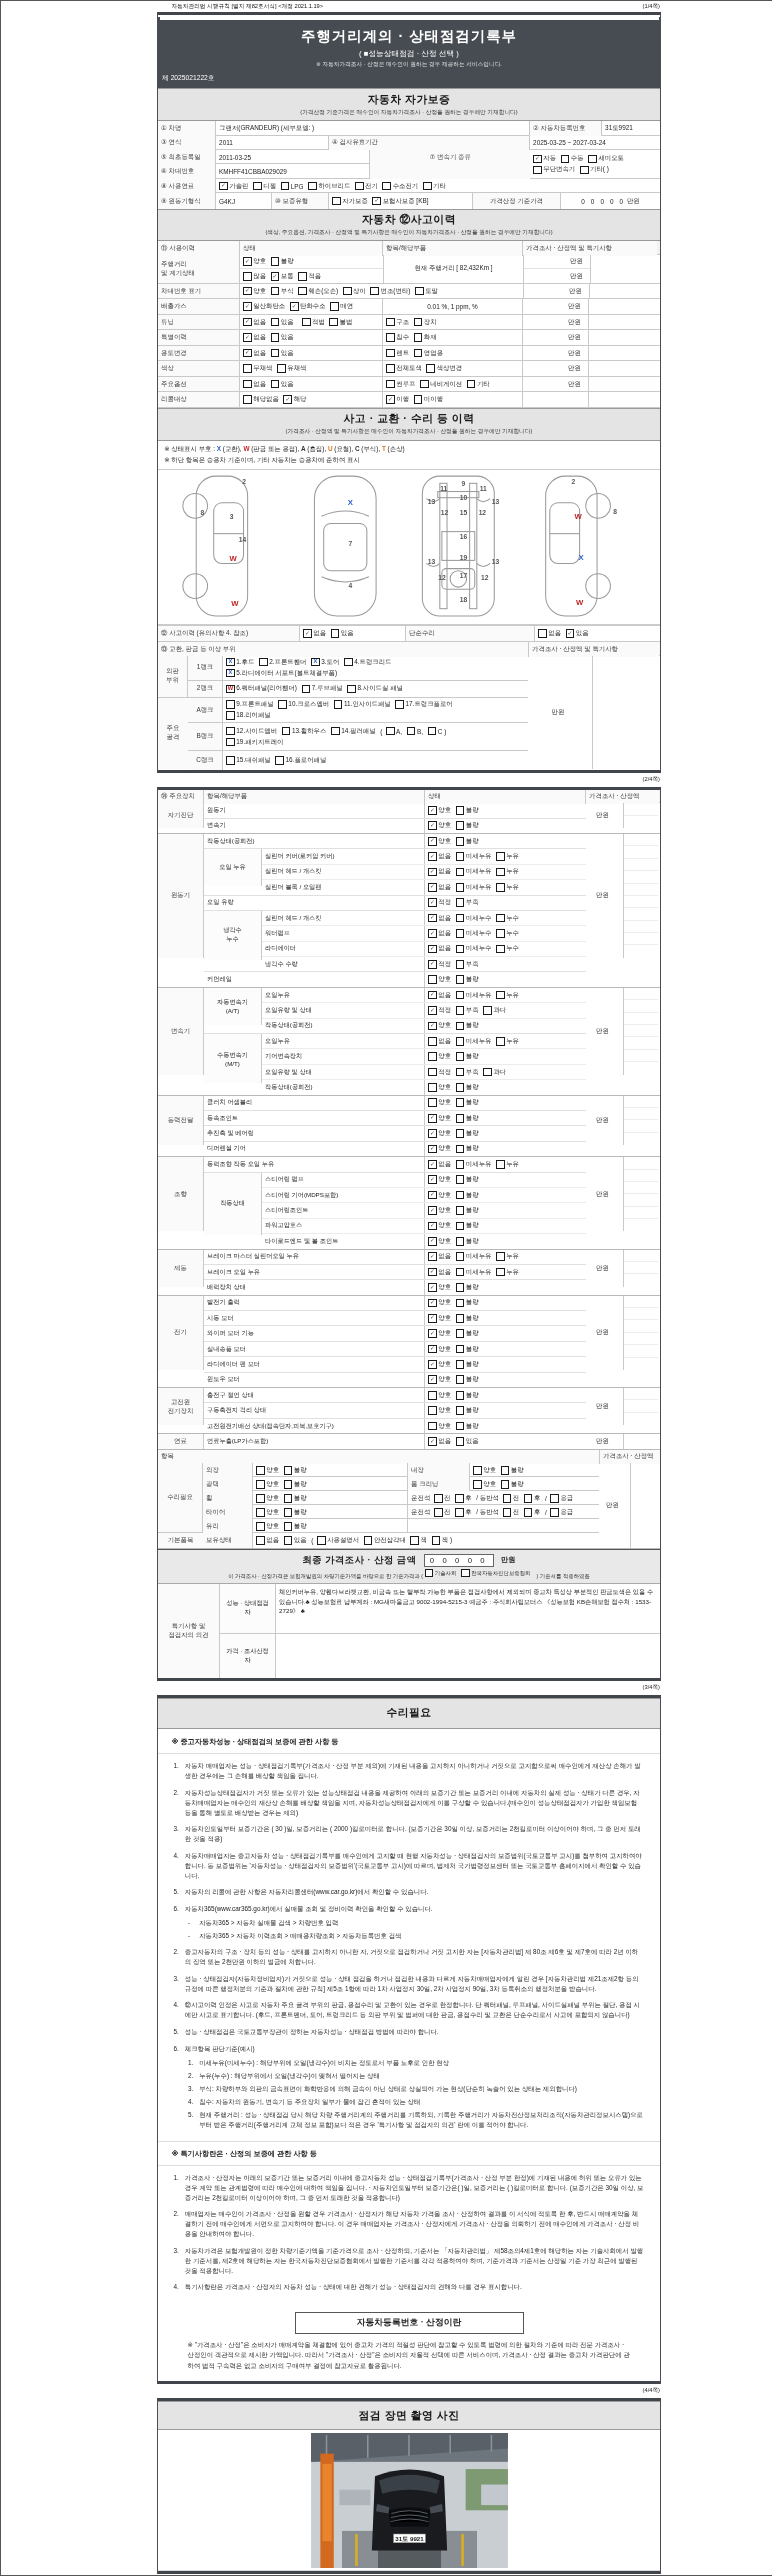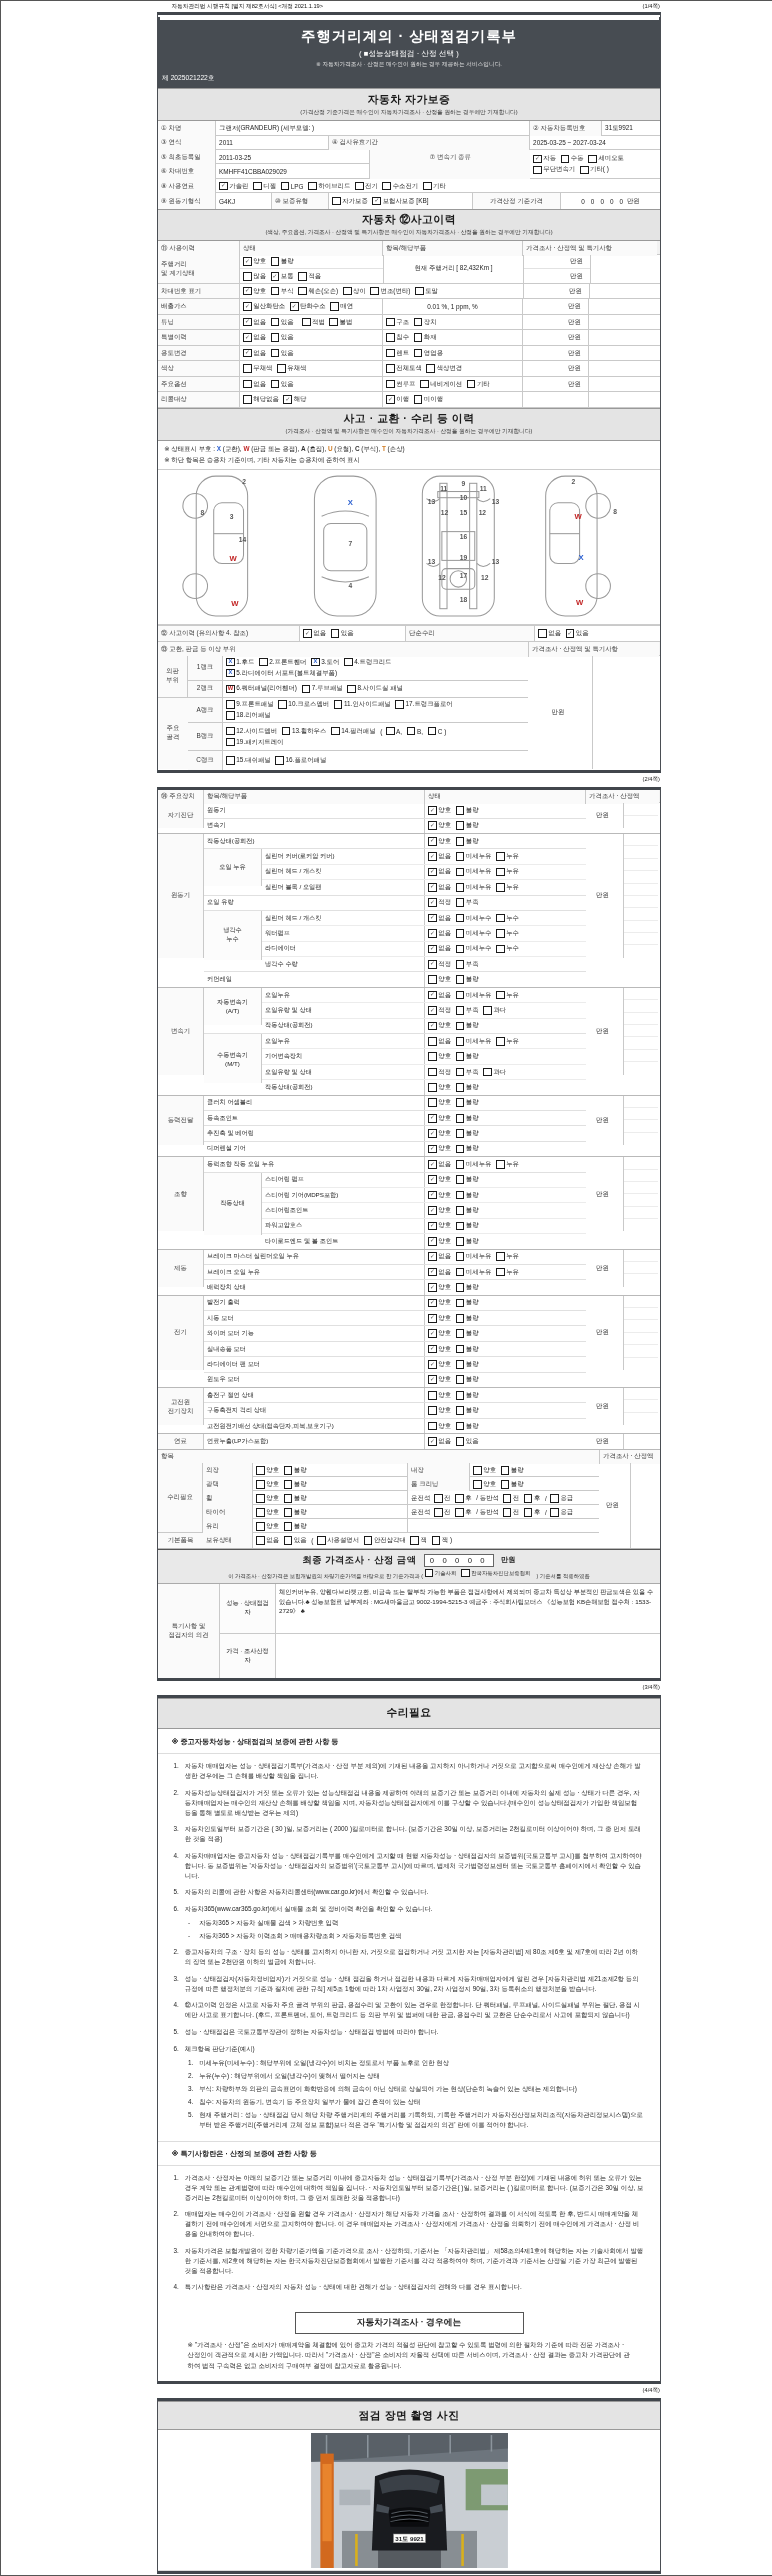--- a/index.html
+++ b/index.html
@@ -1896,21 +1896,21 @@
             </div>
             <div class="ni">
               <span class="nn">3.</span>
               <span>자동차가격은 보험개발원이 정한 차량기준가액을 기준가격으로 조사 · 산정하되, 기준서는 「자동차관리법」 제58조의4제1호에 해당하는 자는 기술사회에서 발행한 기준서를, 제2호에 해당하는 자는 한국자동차진단보증협회에서 발행한 기준서를 각각 적용하여야 하며, 기준가격과 기준서는 산정일 기준 가장 최근에 발행된 것을 적용합니다.</span>
             </div>
             <div class="ni">
               <span class="nn">4.</span>
               <span>특기사항란은 가격조사 · 산정자의 자동차 성능 · 상태에 대한 견해가 성능 · 상태점검자의 견해와 다를 경우 표시합니다.</span>
             </div>
           </div>
-  <div class="nbox">자동차가격조사 · 경우에는</div>
+  <div class="nbox">자동차등록번호 · 산정이란</div>
   <div class="nboxtext">※ "가격조사 · 산정"은 소비자가 매매계약을 체결함에 있어 중고차 가격의 적절성 판단에 참고할 수 있도록 법령에 의한 절차와 기준에 따라 전문 가격조사 · 산정인이 객관적으로 제시한 가액입니다. 따라서 "가격조사 · 산정"은 소비자의 자율적 선택에 따른 서비스이며, 가격조사 · 산정 결과는 중고차 가격판단에 관하여 법적 구속력은 없고 소비자의 구매여부 결정에 참고자료로 활용됩니다.</div>
         </div>
     </div>
 
     <div class="pglabel">(4/4쪽)</div>
 
     <div class="page">
       <div class="sec-head" style="padding:6.7px 2.1px">
         <div class="sh-t">점검 장면 촬영 사진</div>
       </div>

